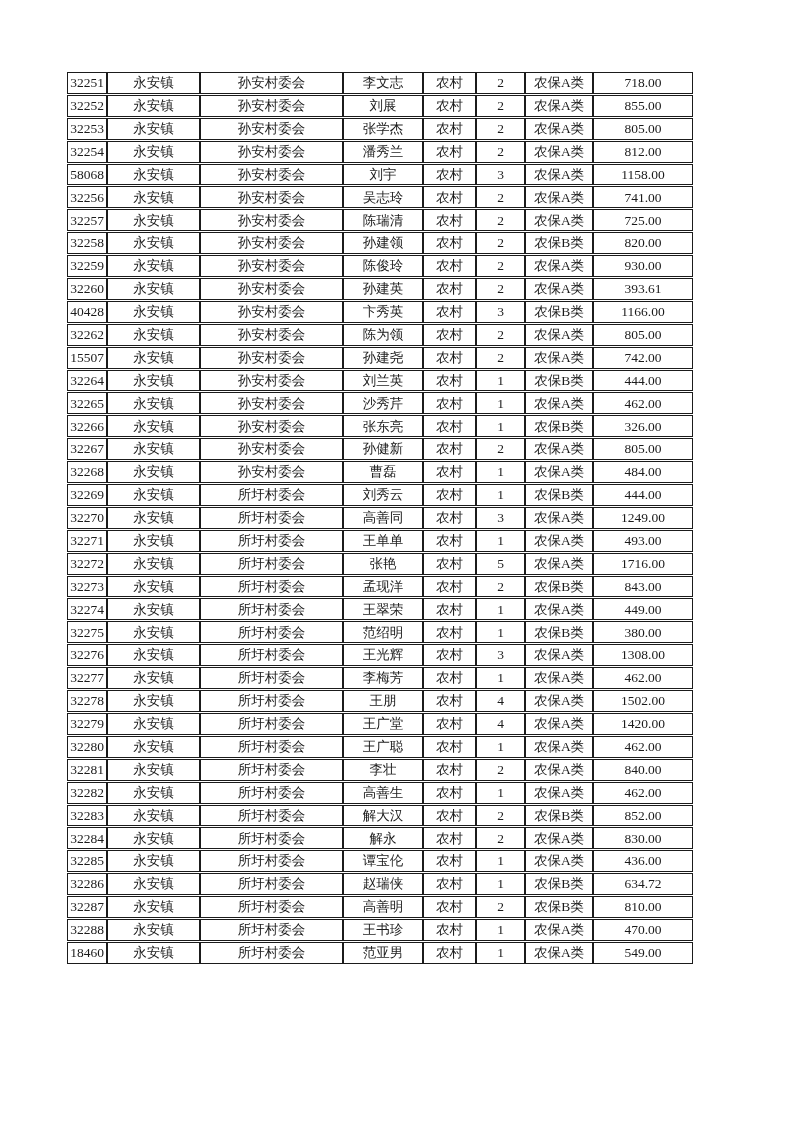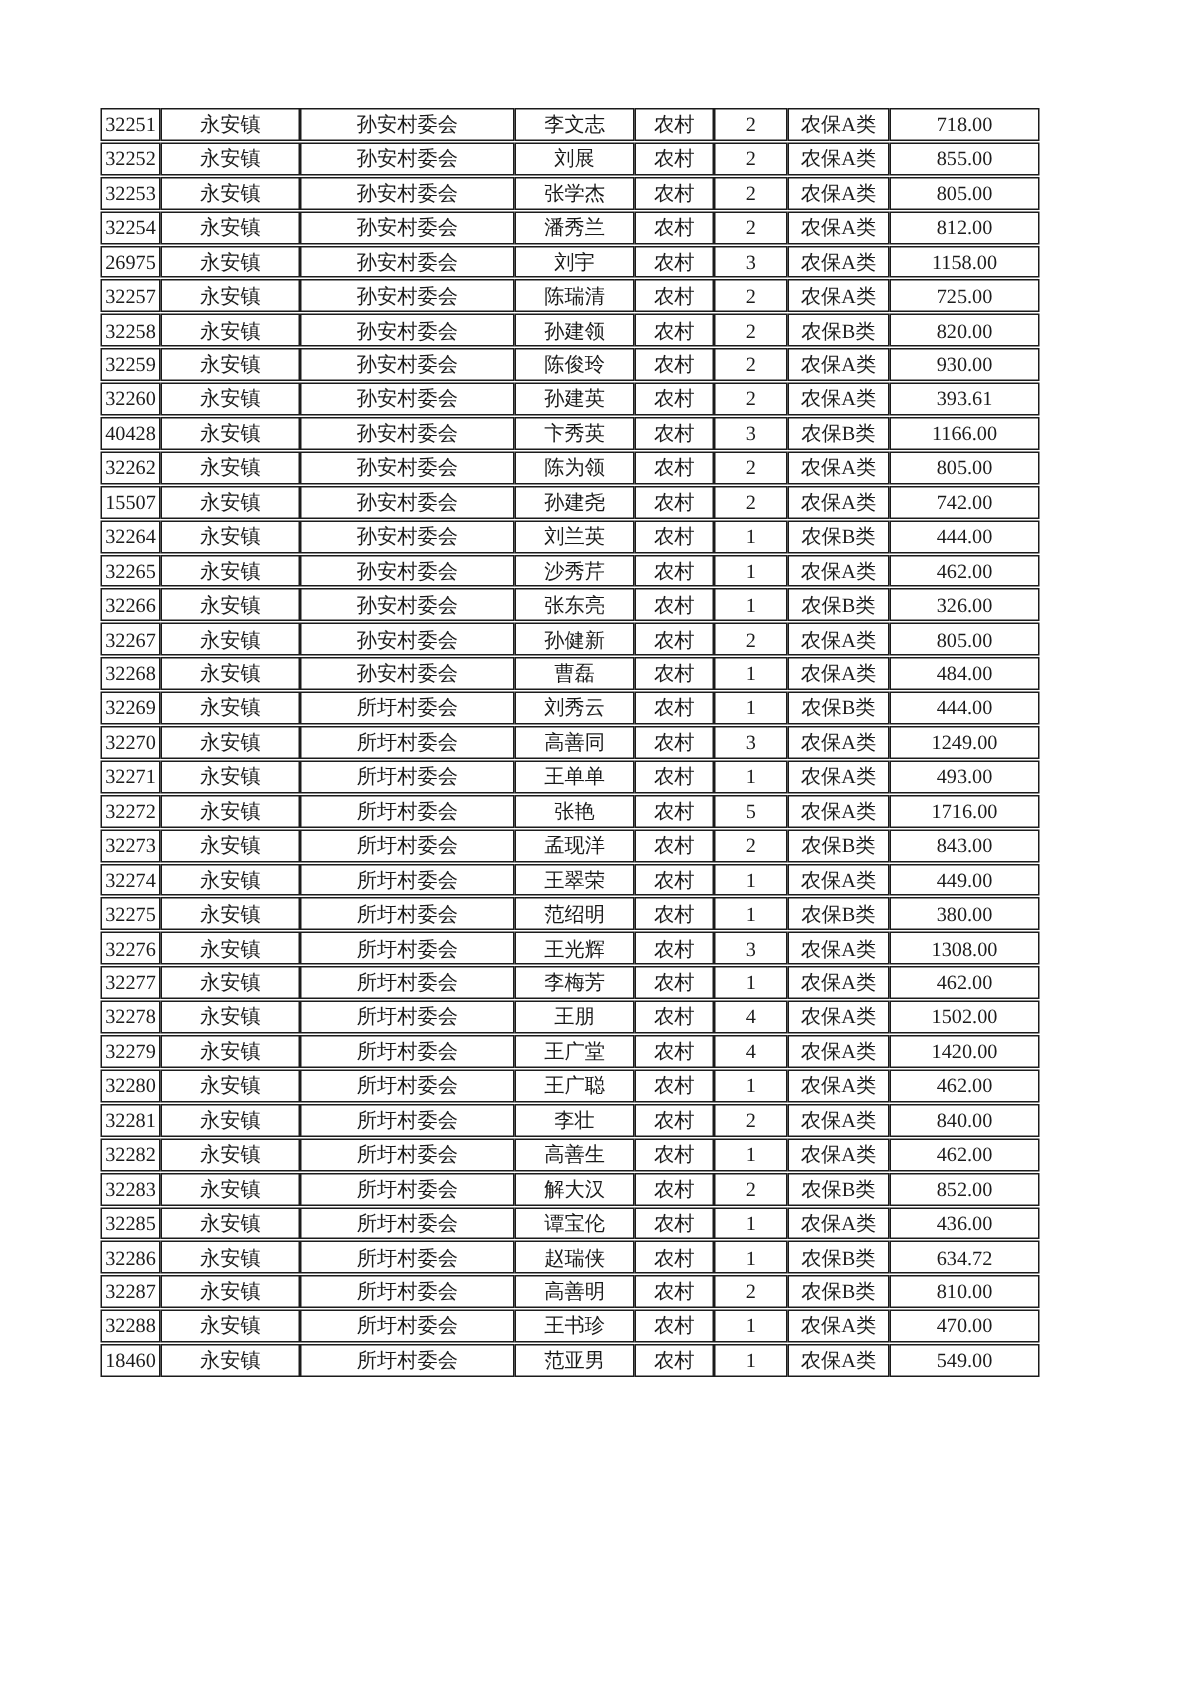--- a/index.html
+++ b/index.html
@@ -101,30 +101,40 @@
           <td>32254</td>
           <td>永安镇</td>
           <td>孙安村委会</td>
           <td>潘秀兰</td>
           <td>农村</td>
           <td>2</td>
           <td>农保A类</td>
           <td>812.00</td>
         </tr>
         <tr>
-          <td>26975</td>
+          <td>58068</td>
           <td>永安镇</td>
           <td>孙安村委会</td>
           <td>刘宇</td>
           <td>农村</td>
           <td>3</td>
           <td>农保A类</td>
           <td>1158.00</td>
         </tr>
         <tr>
+          <td>32256</td>
+          <td>永安镇</td>
+          <td>孙安村委会</td>
+          <td>吴志玲</td>
+          <td>农村</td>
+          <td>2</td>
+          <td>农保A类</td>
+          <td>741.00</td>
+        </tr>
+        <tr>
           <td>32257</td>
           <td>永安镇</td>
           <td>孙安村委会</td>
           <td>陈瑞清</td>
           <td>农村</td>
           <td>2</td>
           <td>农保A类</td>
           <td>725.00</td>
         </tr>
         <tr>
@@ -379,20 +389,30 @@
         </tr>
         <tr>
           <td>32283</td>
           <td>永安镇</td>
           <td>所圩村委会</td>
           <td>解大汉</td>
           <td>农村</td>
           <td>2</td>
           <td>农保B类</td>
           <td>852.00</td>
+        </tr>
+        <tr>
+          <td>32284</td>
+          <td>永安镇</td>
+          <td>所圩村委会</td>
+          <td>解永</td>
+          <td>农村</td>
+          <td>2</td>
+          <td>农保A类</td>
+          <td>830.00</td>
         </tr>
         <tr>
           <td>32285</td>
           <td>永安镇</td>
           <td>所圩村委会</td>
           <td>谭宝伦</td>
           <td>农村</td>
           <td>1</td>
           <td>农保A类</td>
           <td>436.00</td>

